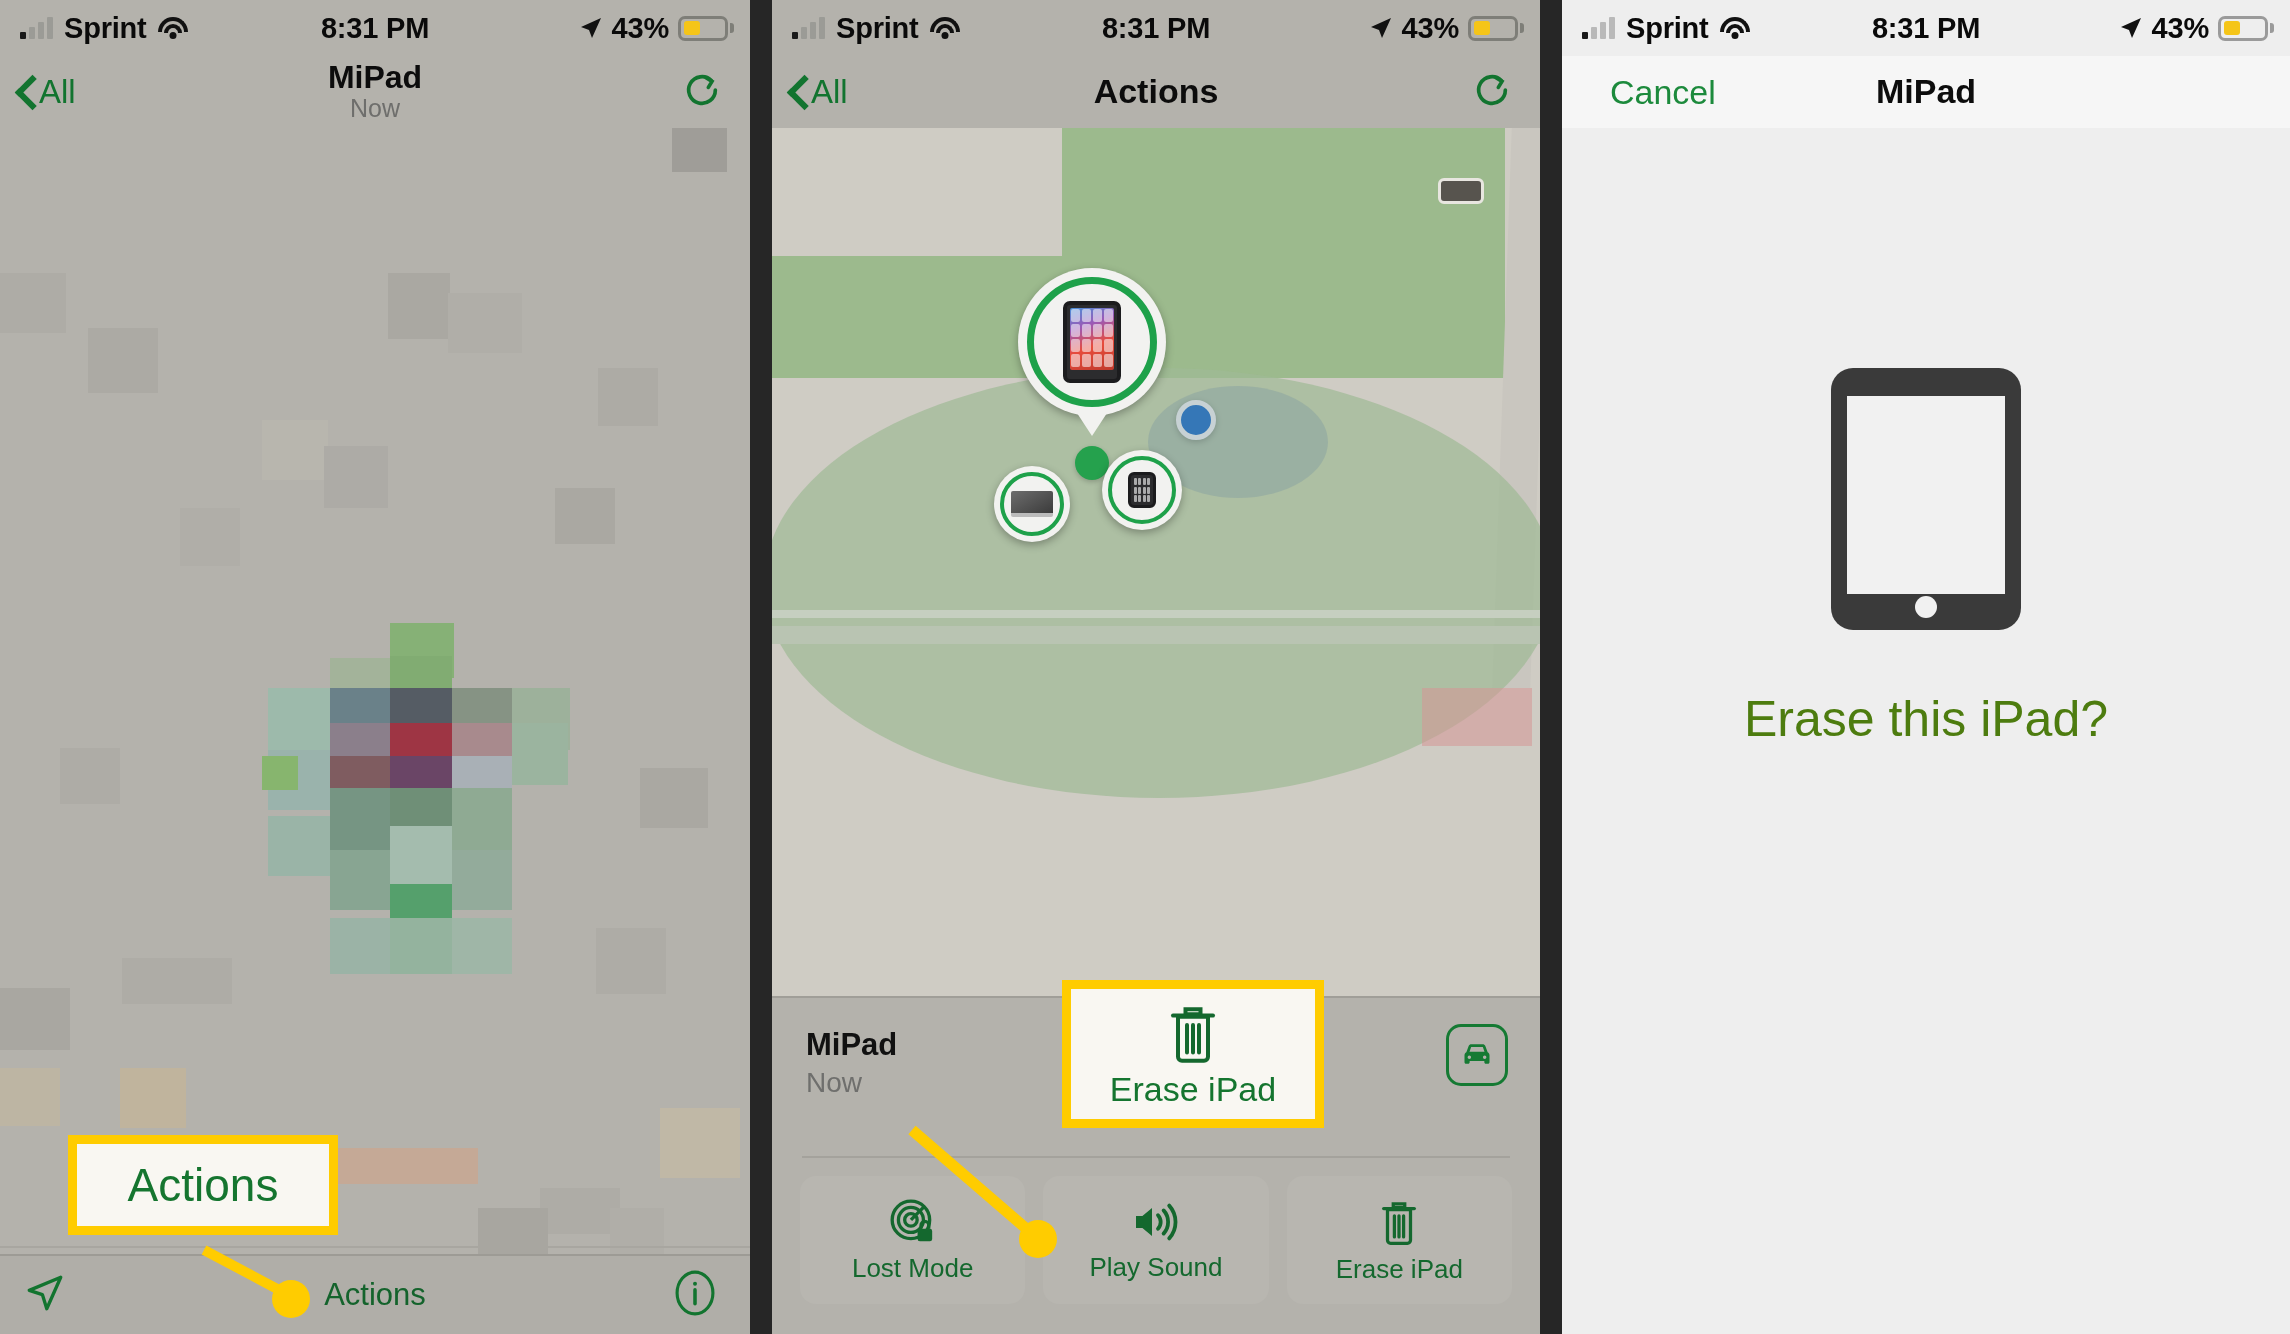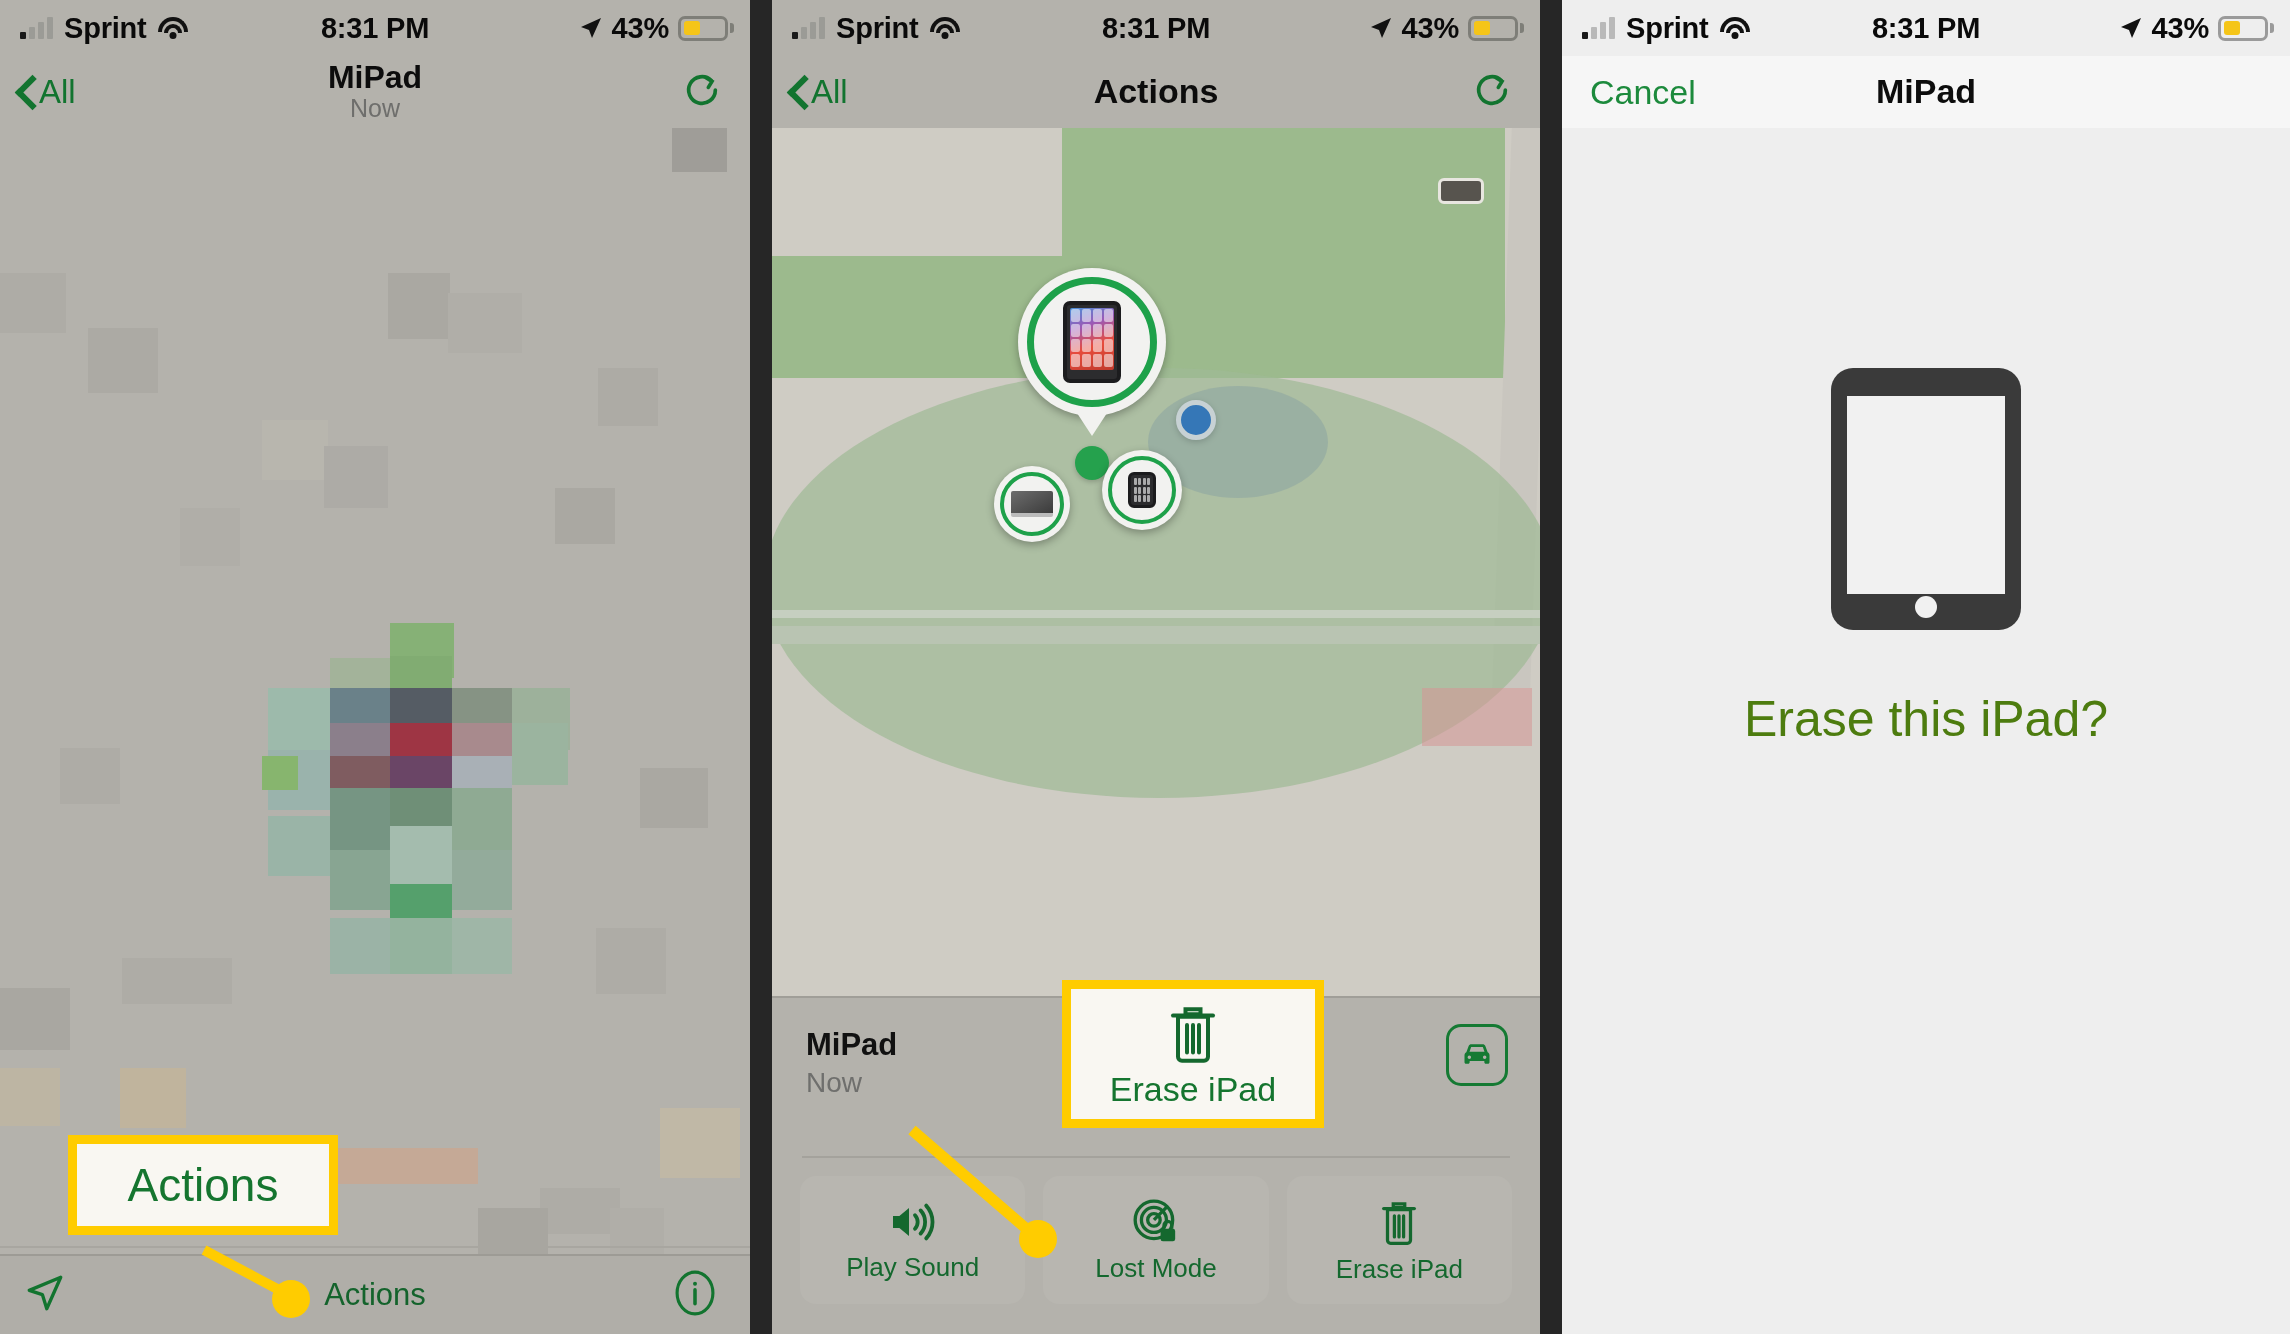--- a/index.html
+++ b/index.html
@@ -56,21 +56,21 @@
   .bat-fill { width: 43%; background: #f5c518; border-radius: 3px; }
   .bat-cap { width: 4px; height: 10px; background: #7e7e78; border-radius: 0 3px 3px 0; margin-left: 2px; }
   .p3 .bat-cap { background: #9a9a9a; }
 
   
   .navbar {
     position: relative; height: 72px; width: 100%;
     display: flex; align-items: center;
   }
   .p1 .navbar, .p2 .navbar { background: #b4b2ac; }
-  .p3 .navbar { background: #f6f6f6; }
+  .p3 .navbar { background: #f6f6f6; padding-left: 20px; }
   .nav-back {
     display: flex; align-items: center; gap: 4px;
     padding-left: 18px; color: #12742f; font-size: 33px;
   }
   .chev {
     width: 17px; height: 30px; position: relative; flex: 0 0 17px;
   }
   .chev::before {
     content: ""; position: absolute; left: 2px; top: 3px;
     width: 19px; height: 19px;
@@ -482,38 +482,38 @@
         <div class="car-btn">
           <svg width="40" height="40" viewBox="0 0 24 24" fill="#157a33">
             <path d="M5.6 10.4 7 6.6c.25-.7.9-1.1 1.6-1.1h6.8c.7 0 1.35.4 1.6 1.1l1.4 3.8c.7.3 1.1.95 1.1 1.7v4.3c0 .5-.4.9-.9.9h-1.3c-.5 0-.9-.4-.9-.9v-.8H7.6v.8c0 .5-.4.9-.9.9H5.4c-.5 0-.9-.4-.9-.9v-4.3c0-.75.4-1.4 1.1-1.7zm1.9-.4h9l-1-2.8H8.5zM7.4 12.3a1.05 1.05 0 1 0 0 2.1 1.05 1.05 0 0 0 0-2.1zm9.2 0a1.05 1.05 0 1 0 0 2.1 1.05 1.05 0 0 0 0-2.1zm-6.4.3h3.6v1.1h-3.6z"></path>
           </svg>
         </div>
       </div>
       <div class="sheet-sep"></div>
 
       <div class="actions-row">
         <div class="action-btn">
-          <svg width="56" height="48" viewBox="0 0 28 24" fill="none" stroke="#14682e" stroke-width="1.9" stroke-linecap="round">
-            <path d="M4 9h3.2L12 5v14L7.2 15H4z" fill="#14682e" stroke="none"></path>
-            <path d="M15 8.6a5 5 0 0 1 0 6.8"></path>
-              <path d="M17.8 6.2a8.6 8.6 0 0 1 0 11.6"></path>
-              <path d="M20.6 3.8a12.2 12.2 0 0 1 0 16.4"></path>
-          </svg>
-          <span class="action-label">Play Sound</span>
-        </div>
-        <div class="action-btn">
           <svg width="54" height="50" viewBox="0 0 24 24" fill="none" stroke="#14682e" stroke-width="1.6">
             <circle cx="11" cy="11" r="9"></circle>
               <circle cx="11" cy="11" r="6"></circle>
               <circle cx="11" cy="11" r="3"></circle>
             <path d="M11 11 17 5" stroke-width="1.6"></path>
             <rect x="14.2" y="15.2" width="7" height="6" rx="1.1" fill="#14682e" stroke="none"></rect>
             <path d="M15.8 15.2v-1.6a1.9 1.9 0 0 1 3.8 0v1.6" stroke-width="1.5"></path>
           </svg>
           <span class="action-label">Lost Mode</span>
+        </div>
+        <div class="action-btn">
+          <svg width="56" height="48" viewBox="0 0 28 24" fill="none" stroke="#14682e" stroke-width="1.9" stroke-linecap="round">
+            <path d="M4 9h3.2L12 5v14L7.2 15H4z" fill="#14682e" stroke="none"></path>
+            <path d="M15 8.6a5 5 0 0 1 0 6.8"></path>
+              <path d="M17.8 6.2a8.6 8.6 0 0 1 0 11.6"></path>
+              <path d="M20.6 3.8a12.2 12.2 0 0 1 0 16.4"></path>
+          </svg>
+          <span class="action-label">Play Sound</span>
         </div>
         <div class="action-btn">
           <svg width="46" height="52" viewBox="0 0 24 26" fill="none" stroke="#14682e" stroke-width="1.7" stroke-linecap="round">
             <path d="M9 3.5h6v2H9z"></path>
               <path d="M4 6h16"></path>
             <path d="M6 6.5h12v16a1.6 1.6 0 0 1-1.6 1.6H7.6A1.6 1.6 0 0 1 6 22.5z"></path>
             <path d="M9.6 9.8v11M12 9.8v11M14.4 9.8v11"></path>
           </svg>
           <span class="action-label">Erase iPad</span>
         </div>

